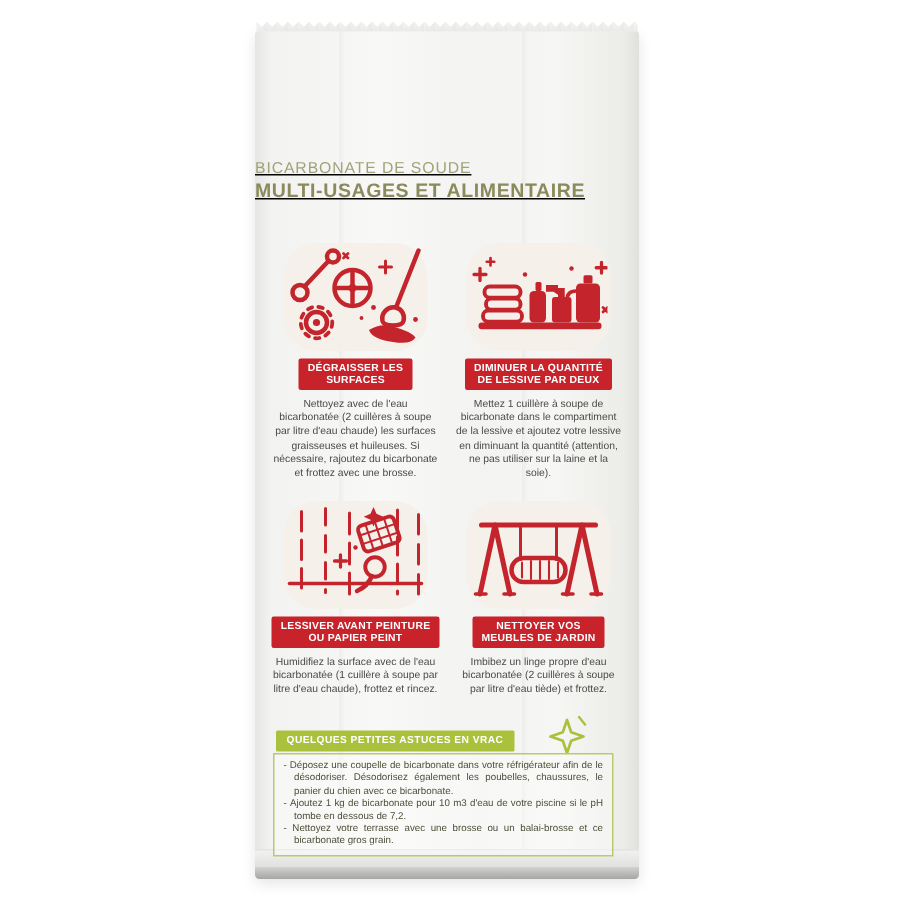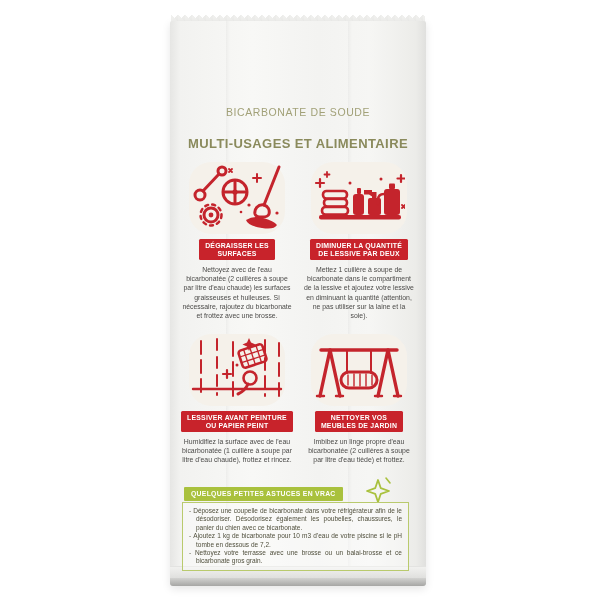--- a/index.html
+++ b/index.html
@@ -28,23 +28,23 @@
   .crease{position:absolute;top:0;bottom:20px;width:4px;background:linear-gradient(90deg,rgba(0,0,0,.035),rgba(255,255,255,0));}
   .crease.c1{left:56px;}
   .crease.c2{left:178px;}
   .fold1{position:absolute;left:0;right:0;bottom:7px;height:12px;
     background:linear-gradient(#f1f1ef,#dededc);border-top:1px solid #e3e3e1;}
   .fold2{position:absolute;left:0;right:0;bottom:0;height:8px;
     background:linear-gradient(#d2d2d0,#a6a6a4);border-radius:0 0 3px 3px;}
 
   
   .content{position:absolute;inset:0;}
-  .title{position:absolute;top:92px;left:0;right:0;text-align:center;}
+  .title{position:absolute;top:92px;left:0;right:0;text-decoration:underline;}
   .t1{font-size:10.5px;letter-spacing:.6px;color:#a2a178;font-weight:400;}
-  .t2{font-size:13px;letter-spacing:.4px;color:#8a8a5c;font-weight:700;margin-top:18px;}
+  .t2{font-size:13px;letter-spacing:.4px;color:#8a8a5c;font-weight:700;margin-top:1px;}
 
   .sections{position:absolute;top:148px;left:8px;width:240px;
     display:grid;grid-template-columns:1fr 1fr;column-gap:4px;grid-auto-rows:172px;}
   .cell{text-align:center;}
   .iconbox{width:96px;height:72px;margin:0 auto;background:#f5f1ea;border-radius:22px;
     display:flex;align-items:center;justify-content:center;}
   .hdrwrap{margin-top:5px;display:flex;justify-content:center;}
   .hdrbox{background:#c8232b;color:#ffffff;font-weight:700;font-size:6.9px;line-height:8px;
     padding:2.5px 6px;border-radius:1.5px;letter-spacing:.2px;text-align:center;}
   .para{margin:5px 4px 0;font-size:6.9px;line-height:9.2px;color:#4b4a48;text-align:center;}

